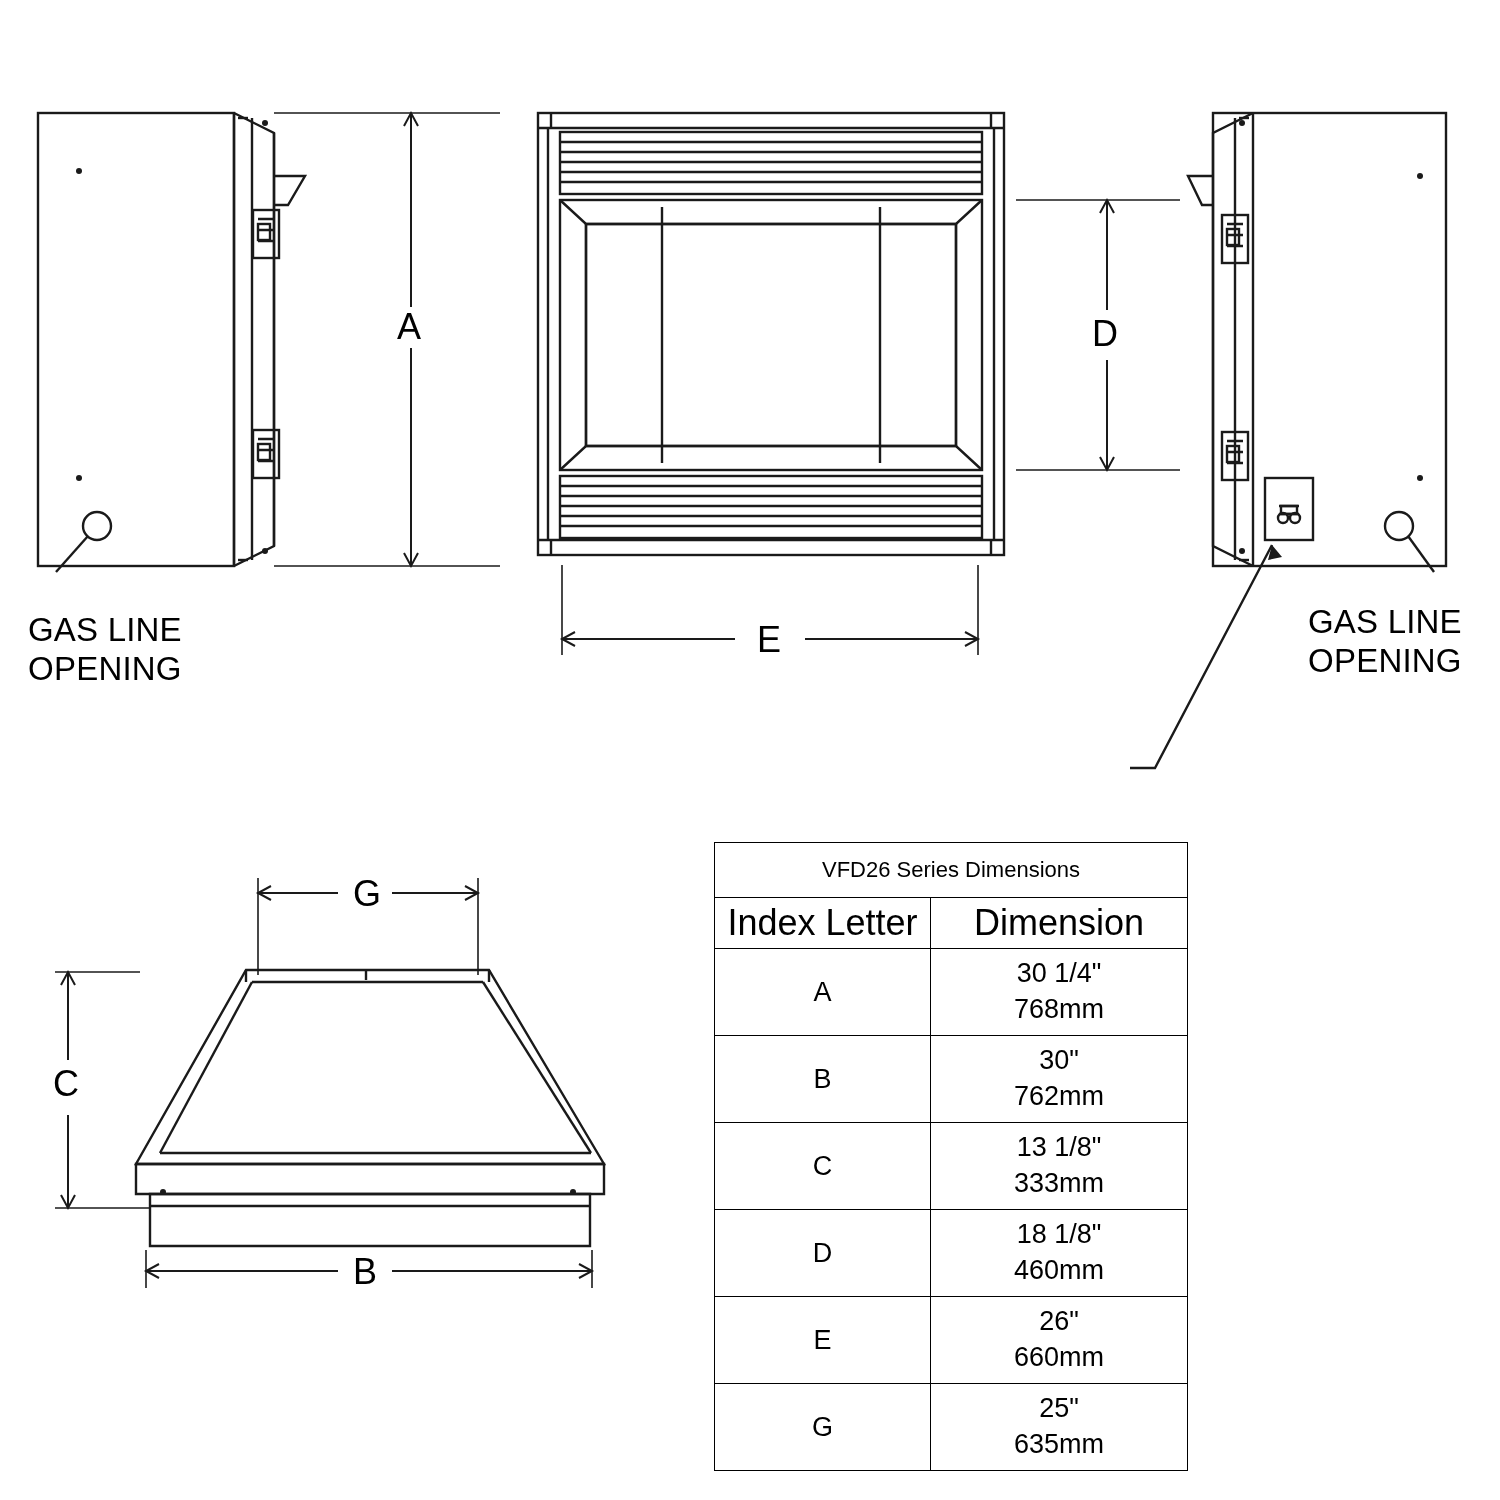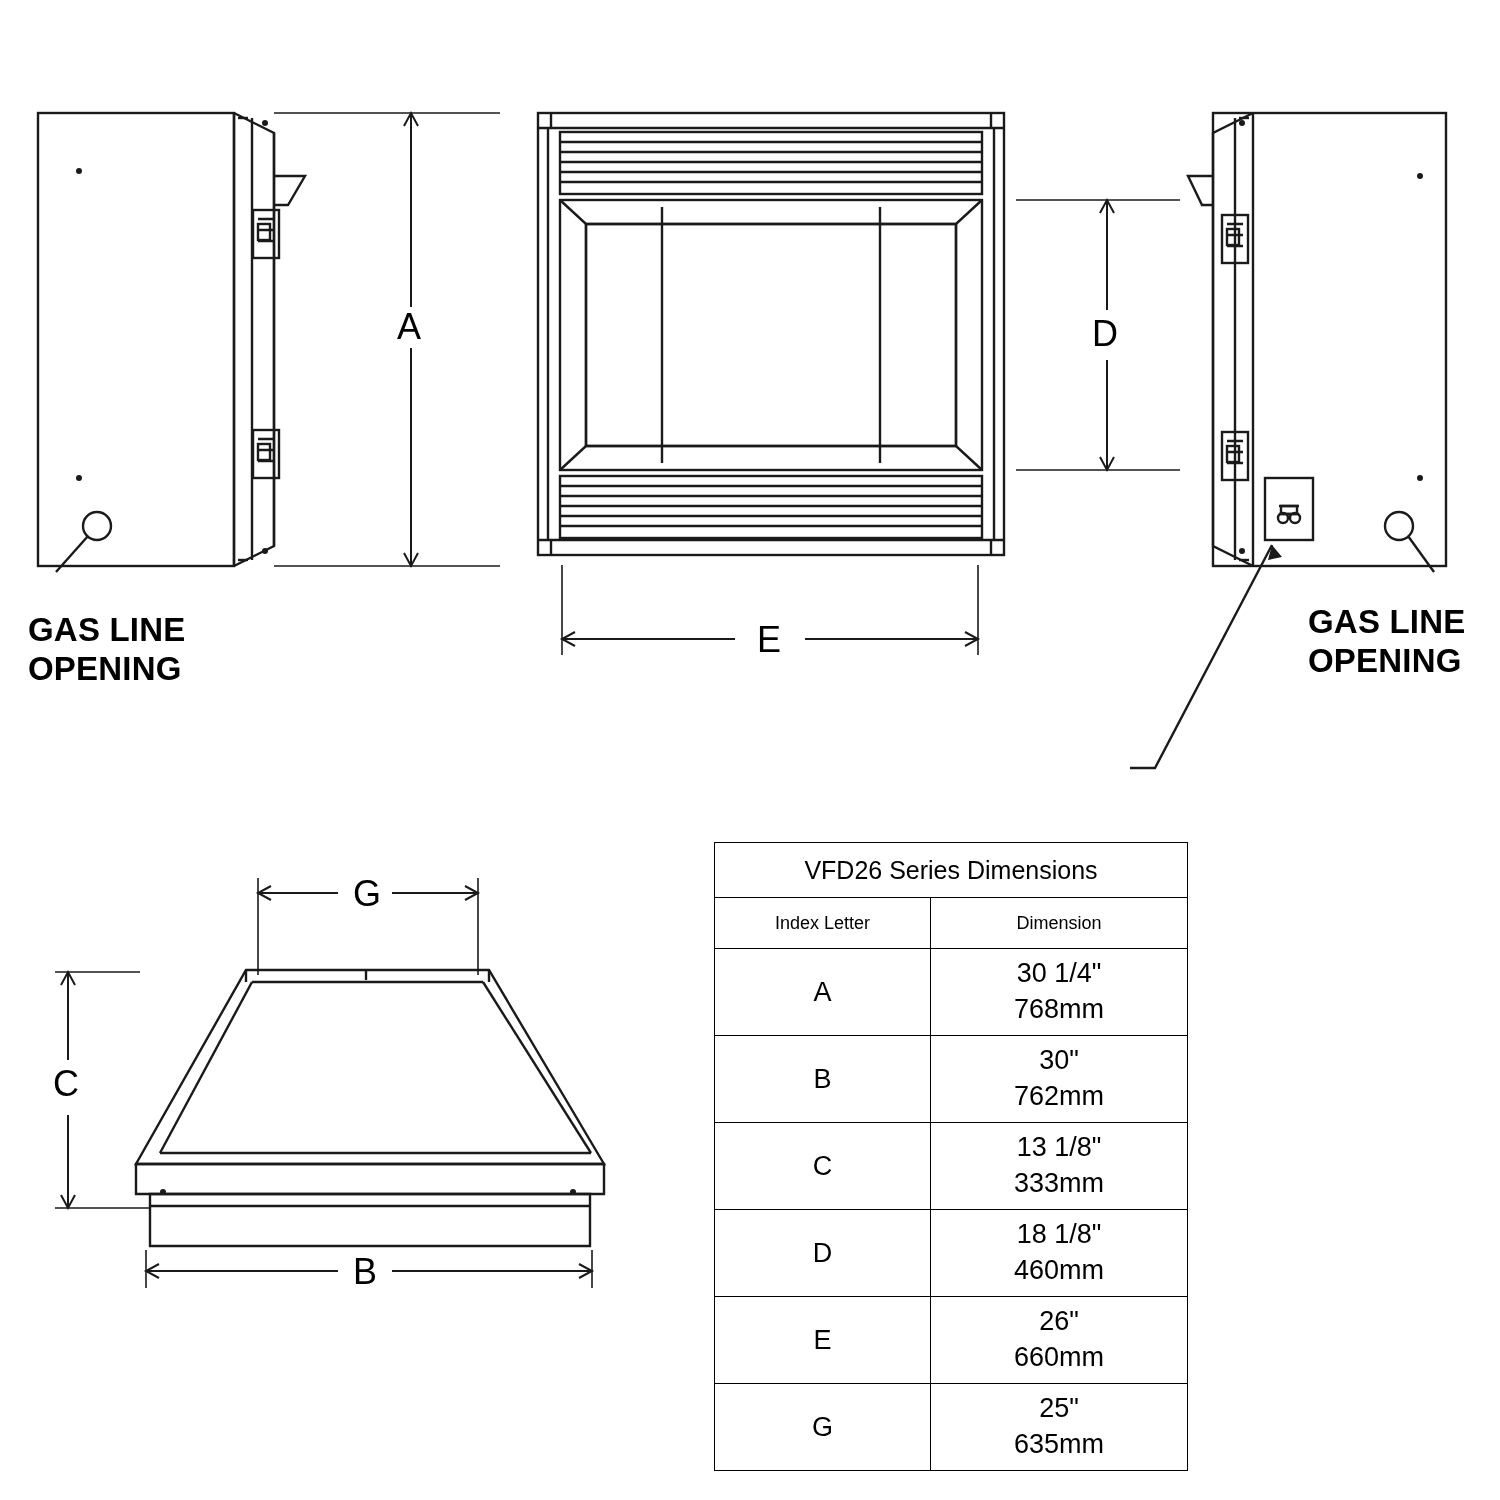--- a/index.html
+++ b/index.html
@@ -33,46 +33,47 @@
     color: #000;
     white-space: pre;
     line-height: 1.18;
   }
   .dim-letter {
     font-size: 36px;
     font-weight: 400;
   }
   .callout {
     font-size: 33px;
-    font-weight: 700;
+    font-weight: 400;
     letter-spacing: 0.2px;
+    text-align: center;
   }
   
   #dim-table {
     position: absolute;
     left: 714px;
     top: 842px;
     width: 474px;
     border-collapse: collapse;
     font-size: 26px;
   }
   #dim-table td, #dim-table th {
     border: 1.6px solid #000;
     text-align: center;
     font-weight: 400;
     padding: 0;
     vertical-align: middle;
   }
   #dim-table .title-cell {
     height: 54px;
-    font-size: 25px;
+    font-size: 22px;
   }
   #dim-table .hdr-cell {
     height: 50px;
-    font-size: 18px;
+    font-size: 36px;
   }
   #dim-table .letter-cell {
     width: 215px;
     height: 86px;
     font-size: 27px;
   }
   #dim-table .dim-cell {
     height: 86px;
     font-size: 27px;
     line-height: 1.32;

